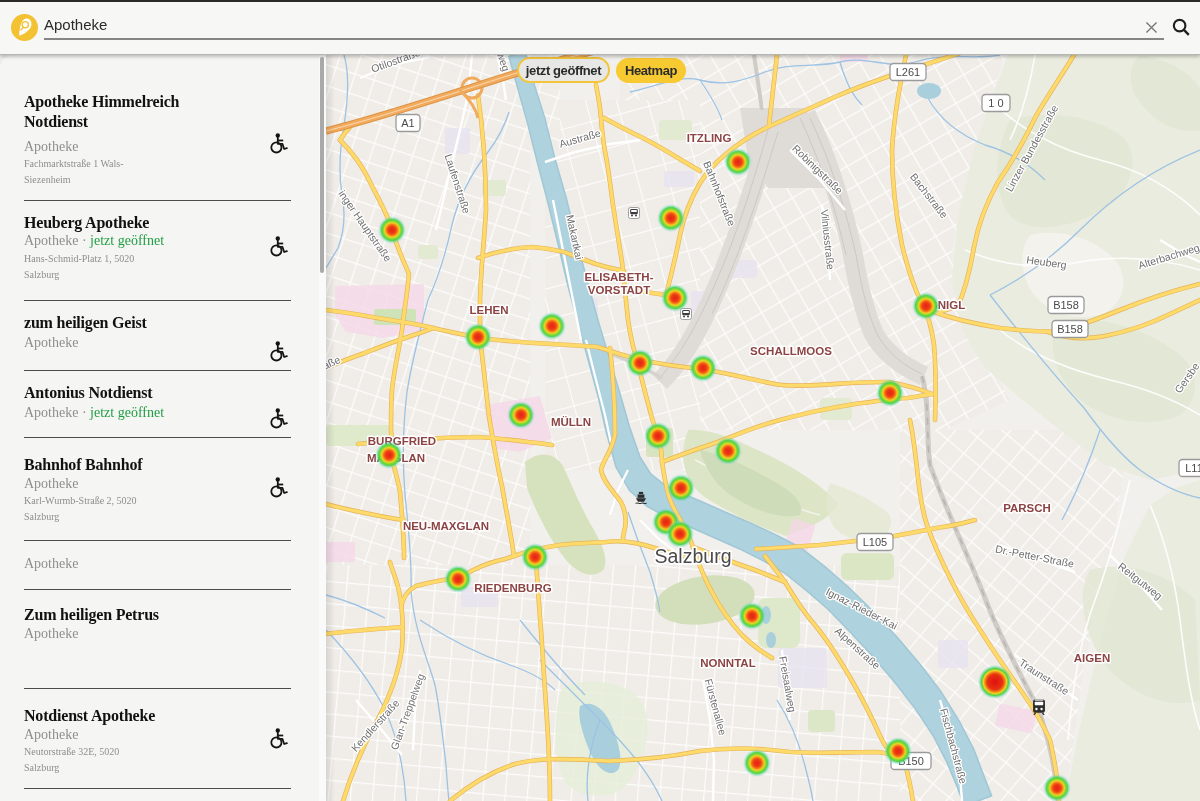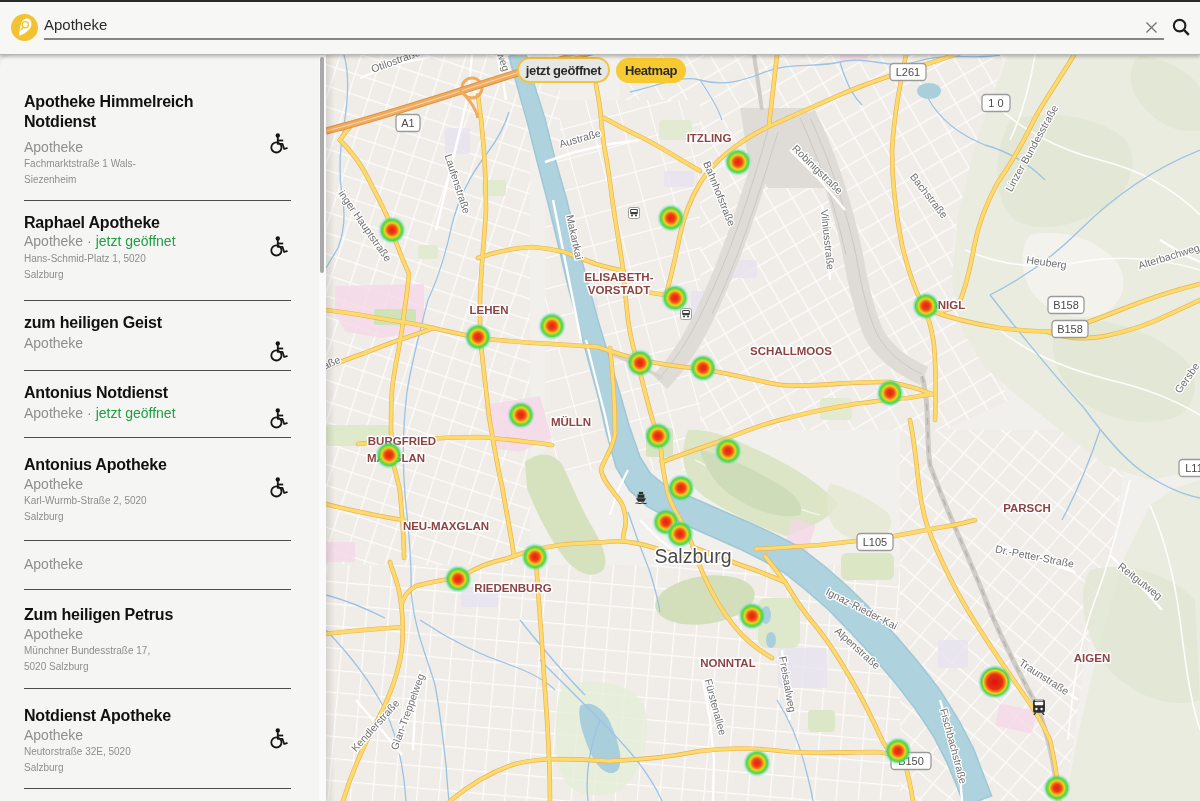--- a/index.html
+++ b/index.html
@@ -4,21 +4,21 @@
 <style>
 html,body{margin:0;padding:0;width:1200px;height:801px;overflow:hidden;font-family:"Liberation Sans",sans-serif;background:#e8e6e3;}
 #root{position:relative;width:1132px;height:801px;}
 #topstrip{position:absolute;left:0;top:0;width:1200px;height:2px;background:#2b2b2b;}
 #topbar{position:absolute;left:0;top:2px;width:1200px;height:53px;background:#f7f7f6;border-bottom:1px solid #b5b5b5;box-sizing:border-box;box-shadow:0 2px 3px rgba(0,0,0,0.22);z-index:30;}
 #logo{position:absolute;left:11px;top:12px;width:27px;height:27px;}
 #query{position:absolute;left:44px;top:15px;font-size:15px;line-height:16px;color:#2b2b2b;}
 #uline{position:absolute;left:44px;top:36px;width:1120px;height:2px;background:#858585;}
 #xicon{position:absolute;left:1144px;top:19px;width:15px;height:13px;}
 #sicon{position:absolute;left:1170px;top:14px;width:22px;height:22px;}
-#sidebar{position:absolute;left:0;top:55px;width:319px;height:746px;background:#f5f5f4;border-top-left-radius:14px;z-index:20;}
+#sidebar{position:absolute;left:0;top:55px;width:319px;height:746px;background:#f5f5f4;border-top-left-radius:14px;z-index:20;font-family:Liberation Serif, serif;}
 #gutter{position:absolute;left:0;top:55px;width:12px;height:20px;background:#ededec;z-index:19;}
 #scrolltrack{position:absolute;left:319px;top:55px;width:7px;height:746px;background:#fafafa;z-index:20;}
 #scrollthumb{position:absolute;left:320px;top:57px;width:4px;height:216px;background:#a9a9a9;border-radius:2px;z-index:21;}
 .it{position:absolute;left:24px;}
 .tt{font-size:16px;font-weight:700;color:#111111;line-height:20px;letter-spacing:-0.2px;}
 .sb{font-size:14px;color:#8e8e8e;line-height:16px;}
 .gr{color:#1f9e42;}
 .ad{font-size:10px;color:#8e8e8e;line-height:16px;}
 .sep{position:absolute;left:24px;width:267px;height:1px;background:#4c4c4c;}
 .wc{position:absolute;left:269px;width:20px;height:21px;}
@@ -55,21 +55,21 @@
 <div class="it tt" style="top:37px">Apotheke Himmelreich<br>Notdienst</div>
 <div class="it sb" style="top:84px">Apotheke</div>
 <div class="it ad" style="top:101px">Fachmarktstraße 1 Wals-<br>Siezenheim</div>
 <div class="sep" style="top:145px"></div>
 <svg class="wc" style="top:78px" viewBox="0 0 20 21">
 <circle cx="8.8" cy="2.4" r="2.2" fill="#151515"></circle>
 <path d="M8.8 4 L8.8 10.8 L13.4 10.8 L15.2 16 L17.9 15.2" stroke="#151515" stroke-width="1.8" fill="none" stroke-linejoin="round" stroke-linecap="round"></path>
 <path d="M8.8 7.5 L14.2 7.5" stroke="#151515" stroke-width="1.8"></path>
 <circle cx="7.4" cy="14.4" r="5.1" fill="none" stroke="#151515" stroke-width="1.8"></circle>
 </svg>
-<div class="it tt" style="top:158px">Raphael Apotheke</div>
+<div class="it tt" style="top:158px">Heuberg Apotheke</div>
 <div class="it sb" style="top:178px">Apotheke <span class="dot">·</span> <span class="gr">jetzt geöffnet</span></div>
 <div class="it ad" style="top:196px">Hans-Schmid-Platz 1, 5020<br>Salzburg</div>
 <div class="sep" style="top:245px"></div>
 <svg class="wc" style="top:181px" viewBox="0 0 20 21">
 <circle cx="8.8" cy="2.4" r="2.2" fill="#151515"></circle>
 <path d="M8.8 4 L8.8 10.8 L13.4 10.8 L15.2 16 L17.9 15.2" stroke="#151515" stroke-width="1.8" fill="none" stroke-linejoin="round" stroke-linecap="round"></path>
 <path d="M8.8 7.5 L14.2 7.5" stroke="#151515" stroke-width="1.8"></path>
 <circle cx="7.4" cy="14.4" r="5.1" fill="none" stroke="#151515" stroke-width="1.8"></circle>
 </svg>
 <div class="it tt" style="top:258px">zum heiligen Geist</div>
@@ -83,35 +83,34 @@
 </svg>
 <div class="it tt" style="top:328px">Antonius Notdienst</div>
 <div class="it sb" style="top:350px">Apotheke <span class="dot">·</span> <span class="gr">jetzt geöffnet</span></div>
 <div class="sep" style="top:382px"></div>
 <svg class="wc" style="top:353px" viewBox="0 0 20 21">
 <circle cx="8.8" cy="2.4" r="2.2" fill="#151515"></circle>
 <path d="M8.8 4 L8.8 10.8 L13.4 10.8 L15.2 16 L17.9 15.2" stroke="#151515" stroke-width="1.8" fill="none" stroke-linejoin="round" stroke-linecap="round"></path>
 <path d="M8.8 7.5 L14.2 7.5" stroke="#151515" stroke-width="1.8"></path>
 <circle cx="7.4" cy="14.4" r="5.1" fill="none" stroke="#151515" stroke-width="1.8"></circle>
 </svg>
-<div class="it tt" style="top:400px">Antonius Apotheke</div>
+<div class="it tt" style="top:400px">Bahnhof Bahnhof</div>
 <div class="it sb" style="top:421px">Apotheke</div>
 <div class="it ad" style="top:438px">Karl-Wurmb-Straße 2, 5020<br>Salzburg</div>
 <div class="sep" style="top:485px"></div>
 <svg class="wc" style="top:422px" viewBox="0 0 20 21">
 <circle cx="8.8" cy="2.4" r="2.2" fill="#151515"></circle>
 <path d="M8.8 4 L8.8 10.8 L13.4 10.8 L15.2 16 L17.9 15.2" stroke="#151515" stroke-width="1.8" fill="none" stroke-linejoin="round" stroke-linecap="round"></path>
 <path d="M8.8 7.5 L14.2 7.5" stroke="#151515" stroke-width="1.8"></path>
 <circle cx="7.4" cy="14.4" r="5.1" fill="none" stroke="#151515" stroke-width="1.8"></circle>
 </svg>
 <div class="it sb" style="top:501px">Apotheke</div>
 <div class="sep" style="top:534px"></div>
 <div class="it tt" style="top:550px">Zum heiligen Petrus</div>
 <div class="it sb" style="top:571px">Apotheke</div>
-<div class="it ad" style="top:588px">Münchner Bundesstraße 17,<br>5020 Salzburg</div>
 <div class="sep" style="top:633px"></div>
 <div class="it tt" style="top:651px">Notdienst Apotheke</div>
 <div class="it sb" style="top:672px">Apotheke</div>
 <div class="it ad" style="top:689px">Neutorstraße 32E, 5020<br>Salzburg</div>
 <div class="sep" style="top:733px"></div>
 <svg class="wc" style="top:673px" viewBox="0 0 20 21">
 <circle cx="8.8" cy="2.4" r="2.2" fill="#151515"></circle>
 <path d="M8.8 4 L8.8 10.8 L13.4 10.8 L15.2 16 L17.9 15.2" stroke="#151515" stroke-width="1.8" fill="none" stroke-linejoin="round" stroke-linecap="round"></path>
 <path d="M8.8 7.5 L14.2 7.5" stroke="#151515" stroke-width="1.8"></path>
 <circle cx="7.4" cy="14.4" r="5.1" fill="none" stroke="#151515" stroke-width="1.8"></circle>

